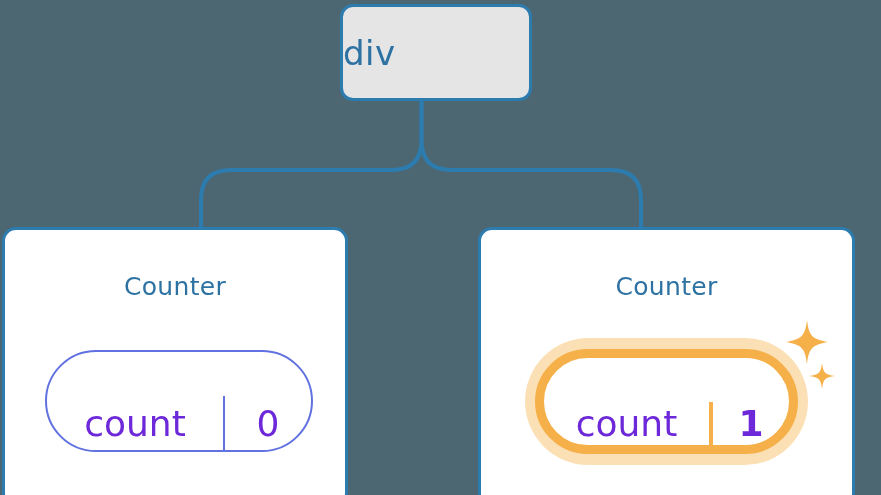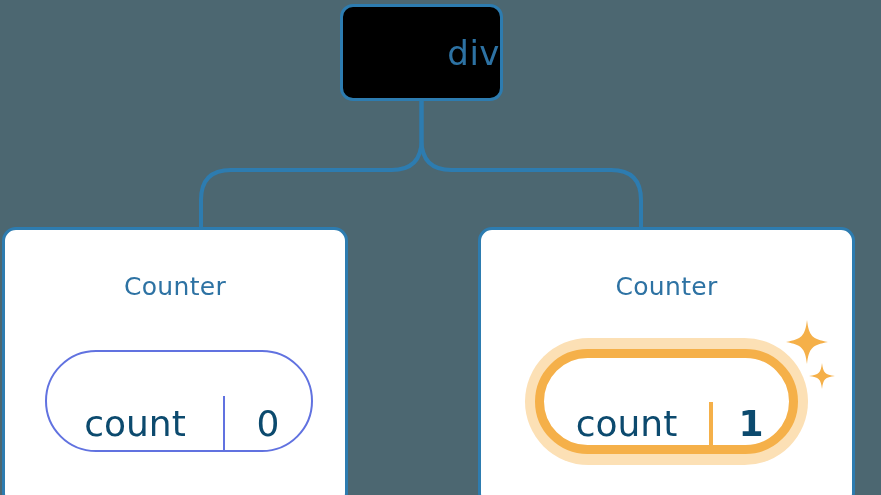--- a/index.html
+++ b/index.html
@@ -26,29 +26,29 @@
     width: 881px;
     height: 495px;
     pointer-events: none;
   }
 
   
   .root-node {
     position: absolute;
     left: 340px;
     top: 4px;
-    width: 163px;
+    width: 192px;
     height: 97px;
-    background: #000000;
+    background: #e5e5e5;
     border: 3px solid #2d7cb0;
     border-radius: 13px;
     box-sizing: border-box;
     display: flex;
     align-items: center;
-    justify-content: flex-end;
+    justify-content: flex-start;
   }
   .root-label {
     font-size: 34px;
     color: #2d72a3;
     letter-spacing: 0.5px;
   }
 
   
   .card {
     position: absolute;
@@ -94,21 +94,21 @@
     width: 268px;
     height: 102px;
     border: 2px solid #6172e0;
     border-radius: 51px;
   }
   .pill-key, .pill-val {
     display: flex;
     align-items: center;
     justify-content: center;
     font-size: 36px;
-    color: #0c4a6e;
+    color: #6d28d9;
     margin-top: 44px;
   }
   .pill-plain .pill-key {
     width: 176px;
     border-right: 2px solid #6172e0;
   }
   .pill-plain .pill-val {
     flex: 1;
   }
 

